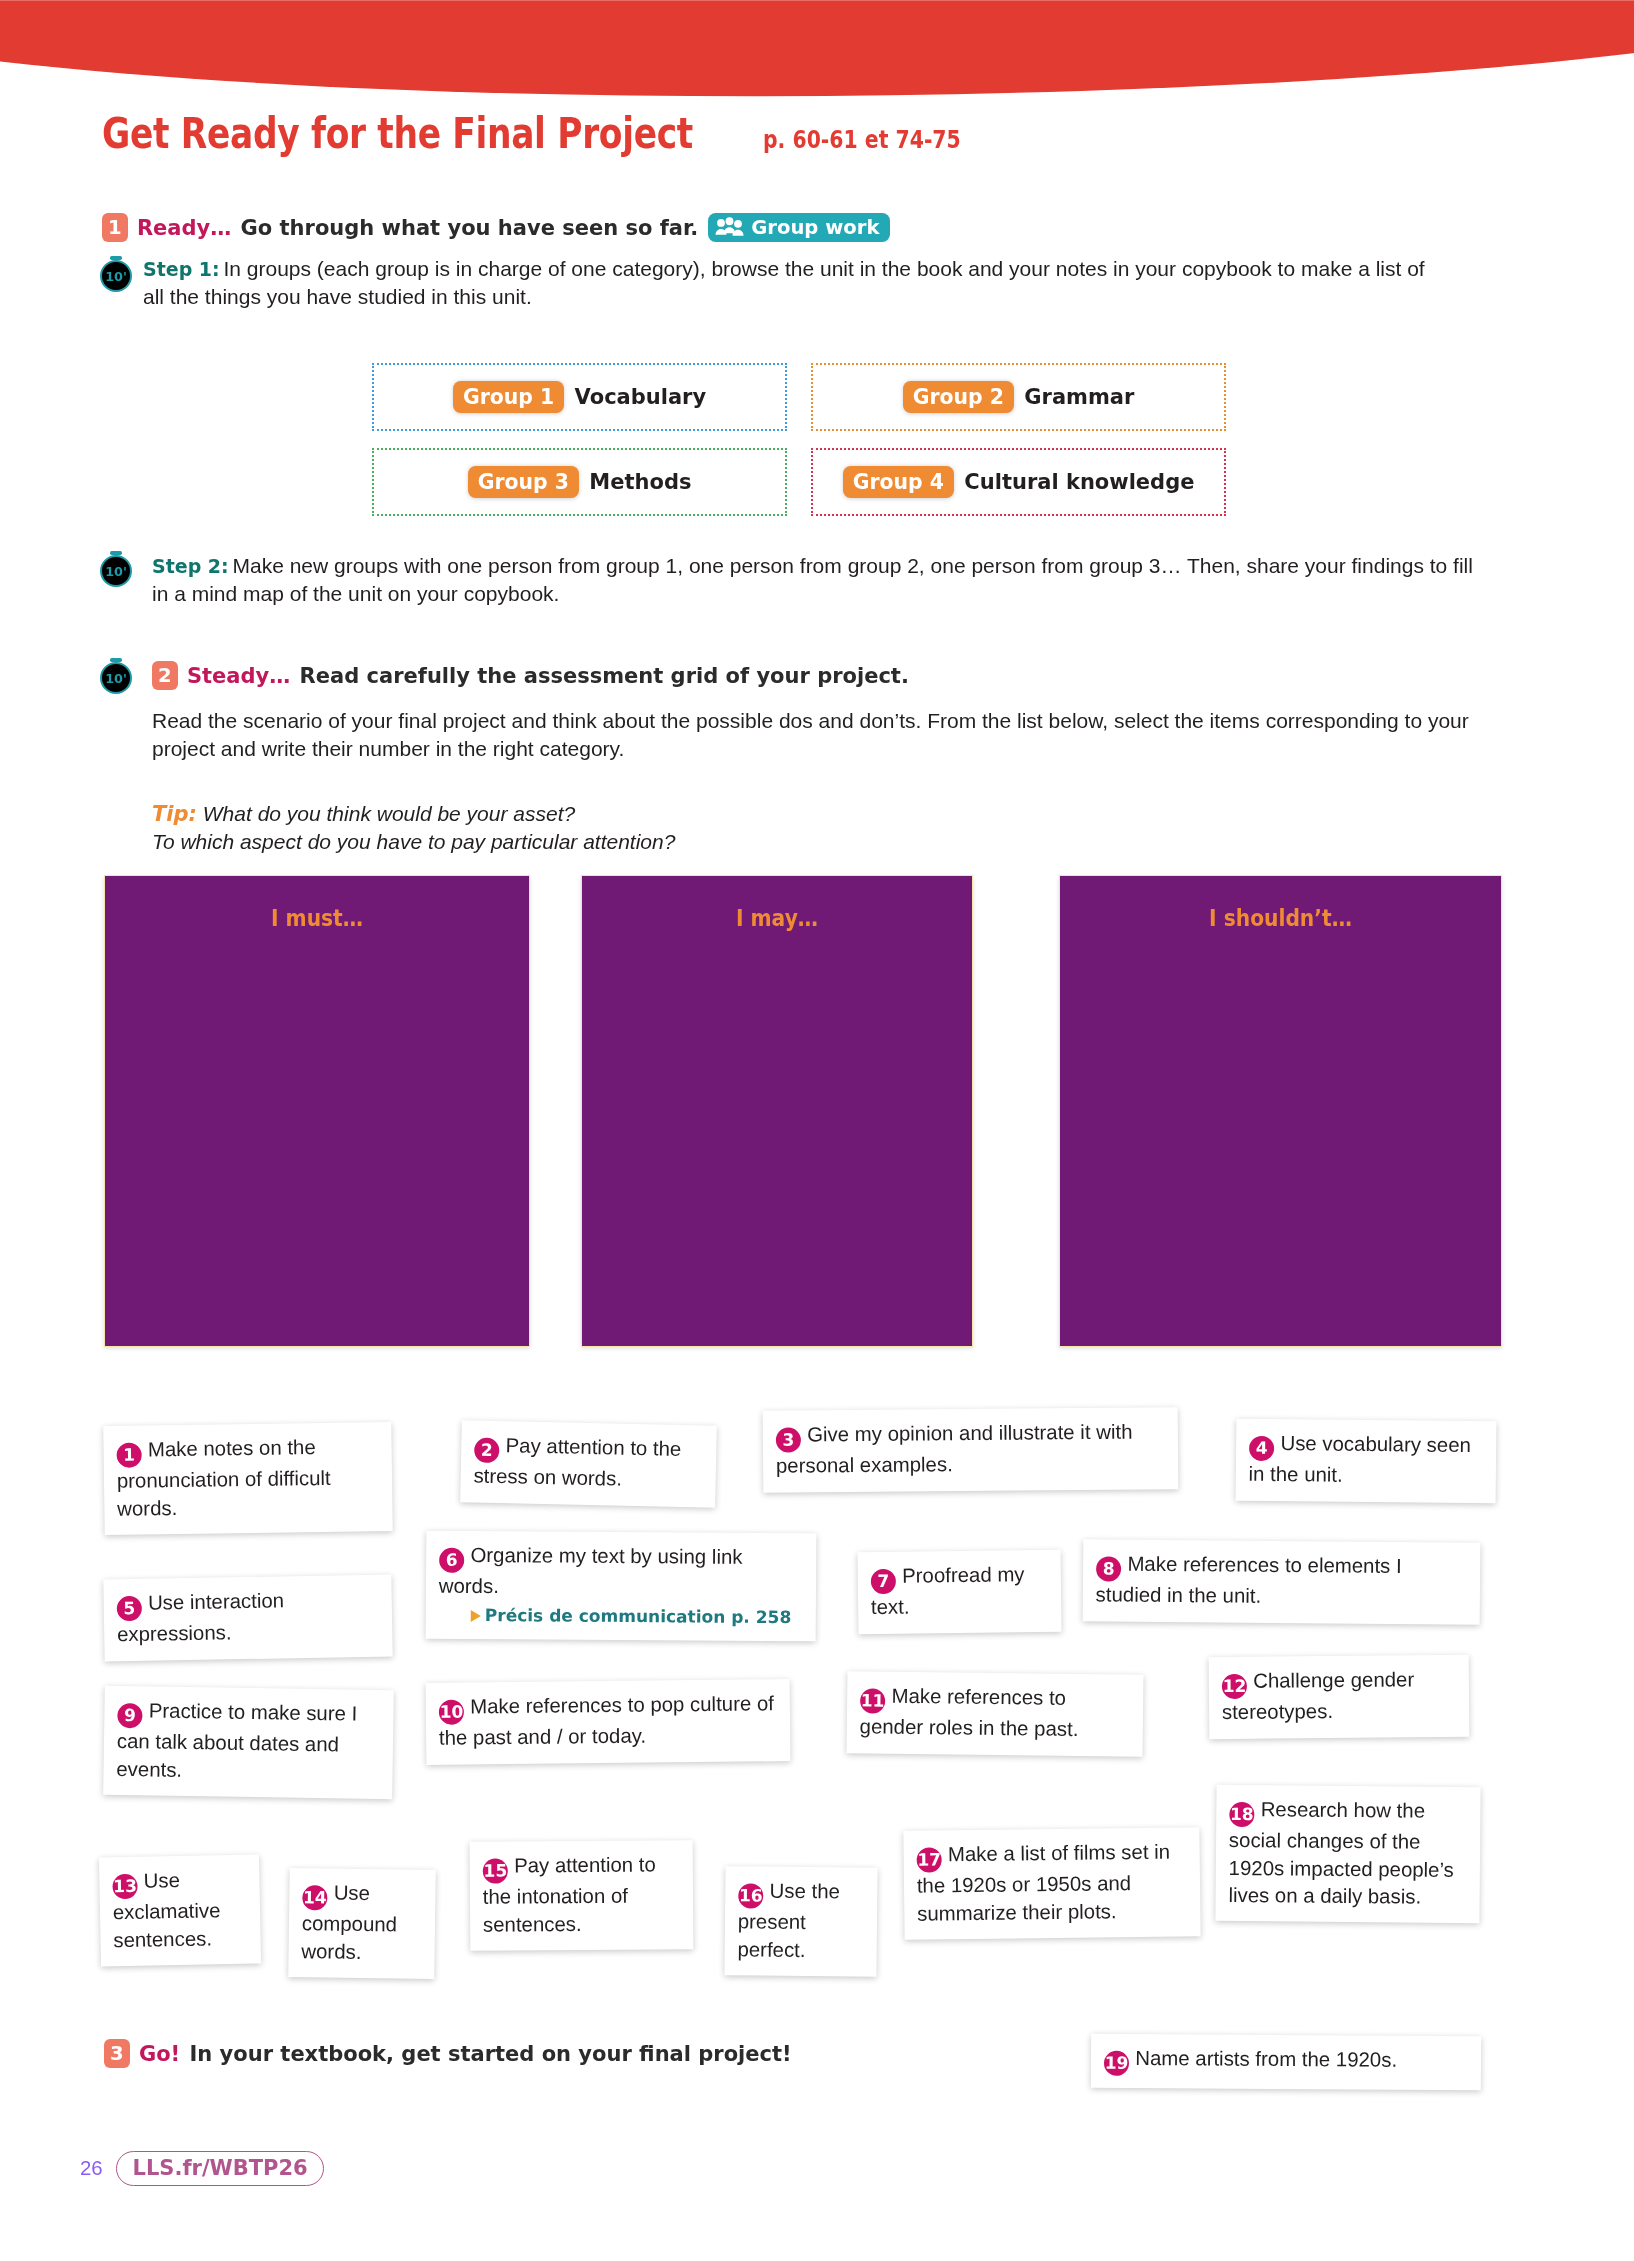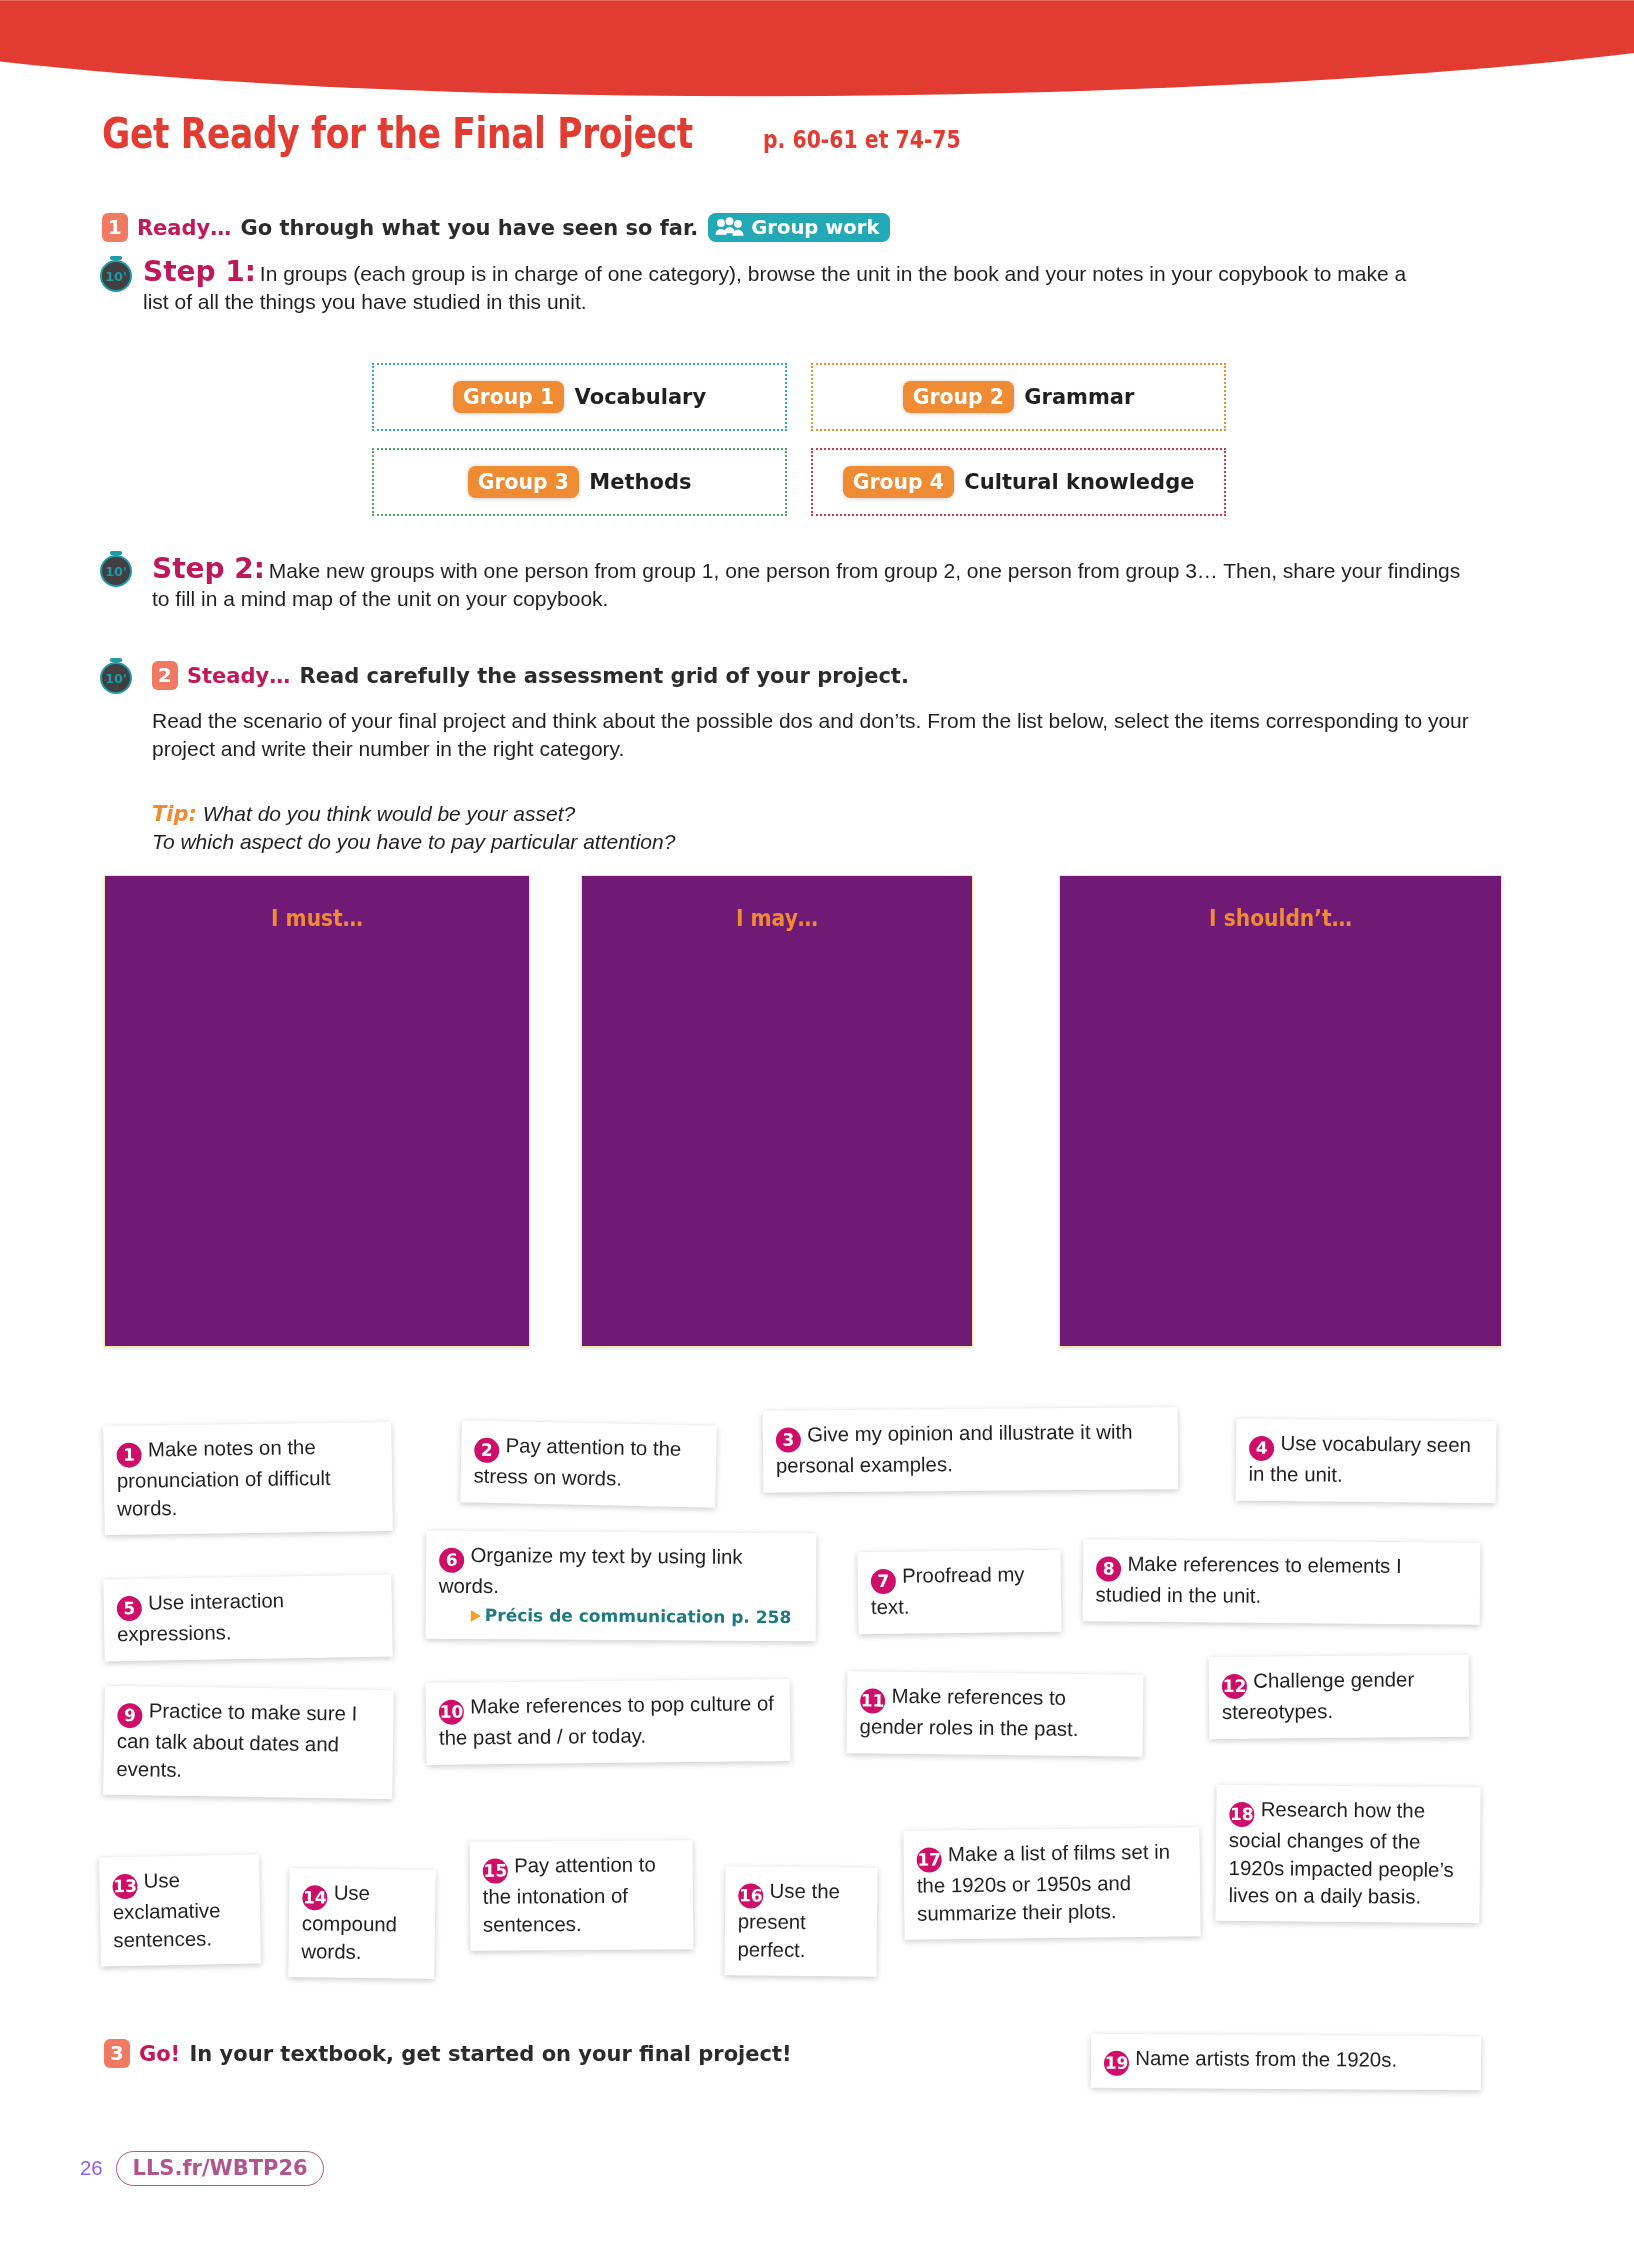--- a/index.html
+++ b/index.html
@@ -69,34 +69,34 @@
     padding: 2.6px 11px 3.4px 7.7px; color: #ffffff;
     font-family: "DejaVu Sans", sans-serif; font-weight: bold; font-size: 19.6px;
     white-space: nowrap;
   }
   .badge-group-work svg { display: block; }
 
   
   .timer {
     position: absolute;
     width: 32px; height: 32px; border-radius: 50%;
-    border: 2.1px solid #1E9AA8; background: #404040;
+    border: 2.1px solid #1E9AA8; background: #000000;
     display: flex; align-items: center; justify-content: center;
     font-family: "DejaVu Sans", sans-serif; font-weight: bold;
     font-size: 12.8px; color: #1E9AA8;
   }
   .timer::before {
     content: ""; position: absolute; top: -6px; left: 50%;
     transform: translateX(-50%);
     width: 12px; height: 4.3px; border-radius: 1.7px; background: #1E9AA8;
   }
 
   .step-label {
-    font-family: "DejaVu Sans", sans-serif; font-weight: bold; font-size: 28px;
-    color: #be185d;
+    font-family: "DejaVu Sans", sans-serif; font-weight: bold; font-size: 19px;
+    color: #0f766e;
   }
   .para {
     font-family: "Liberation Sans", sans-serif; font-size: 21px; color: #231f20;
     line-height: 1.32;
   }
 
   
   .group-box {
     position: absolute;
     border: 2.6px dotted #000;

